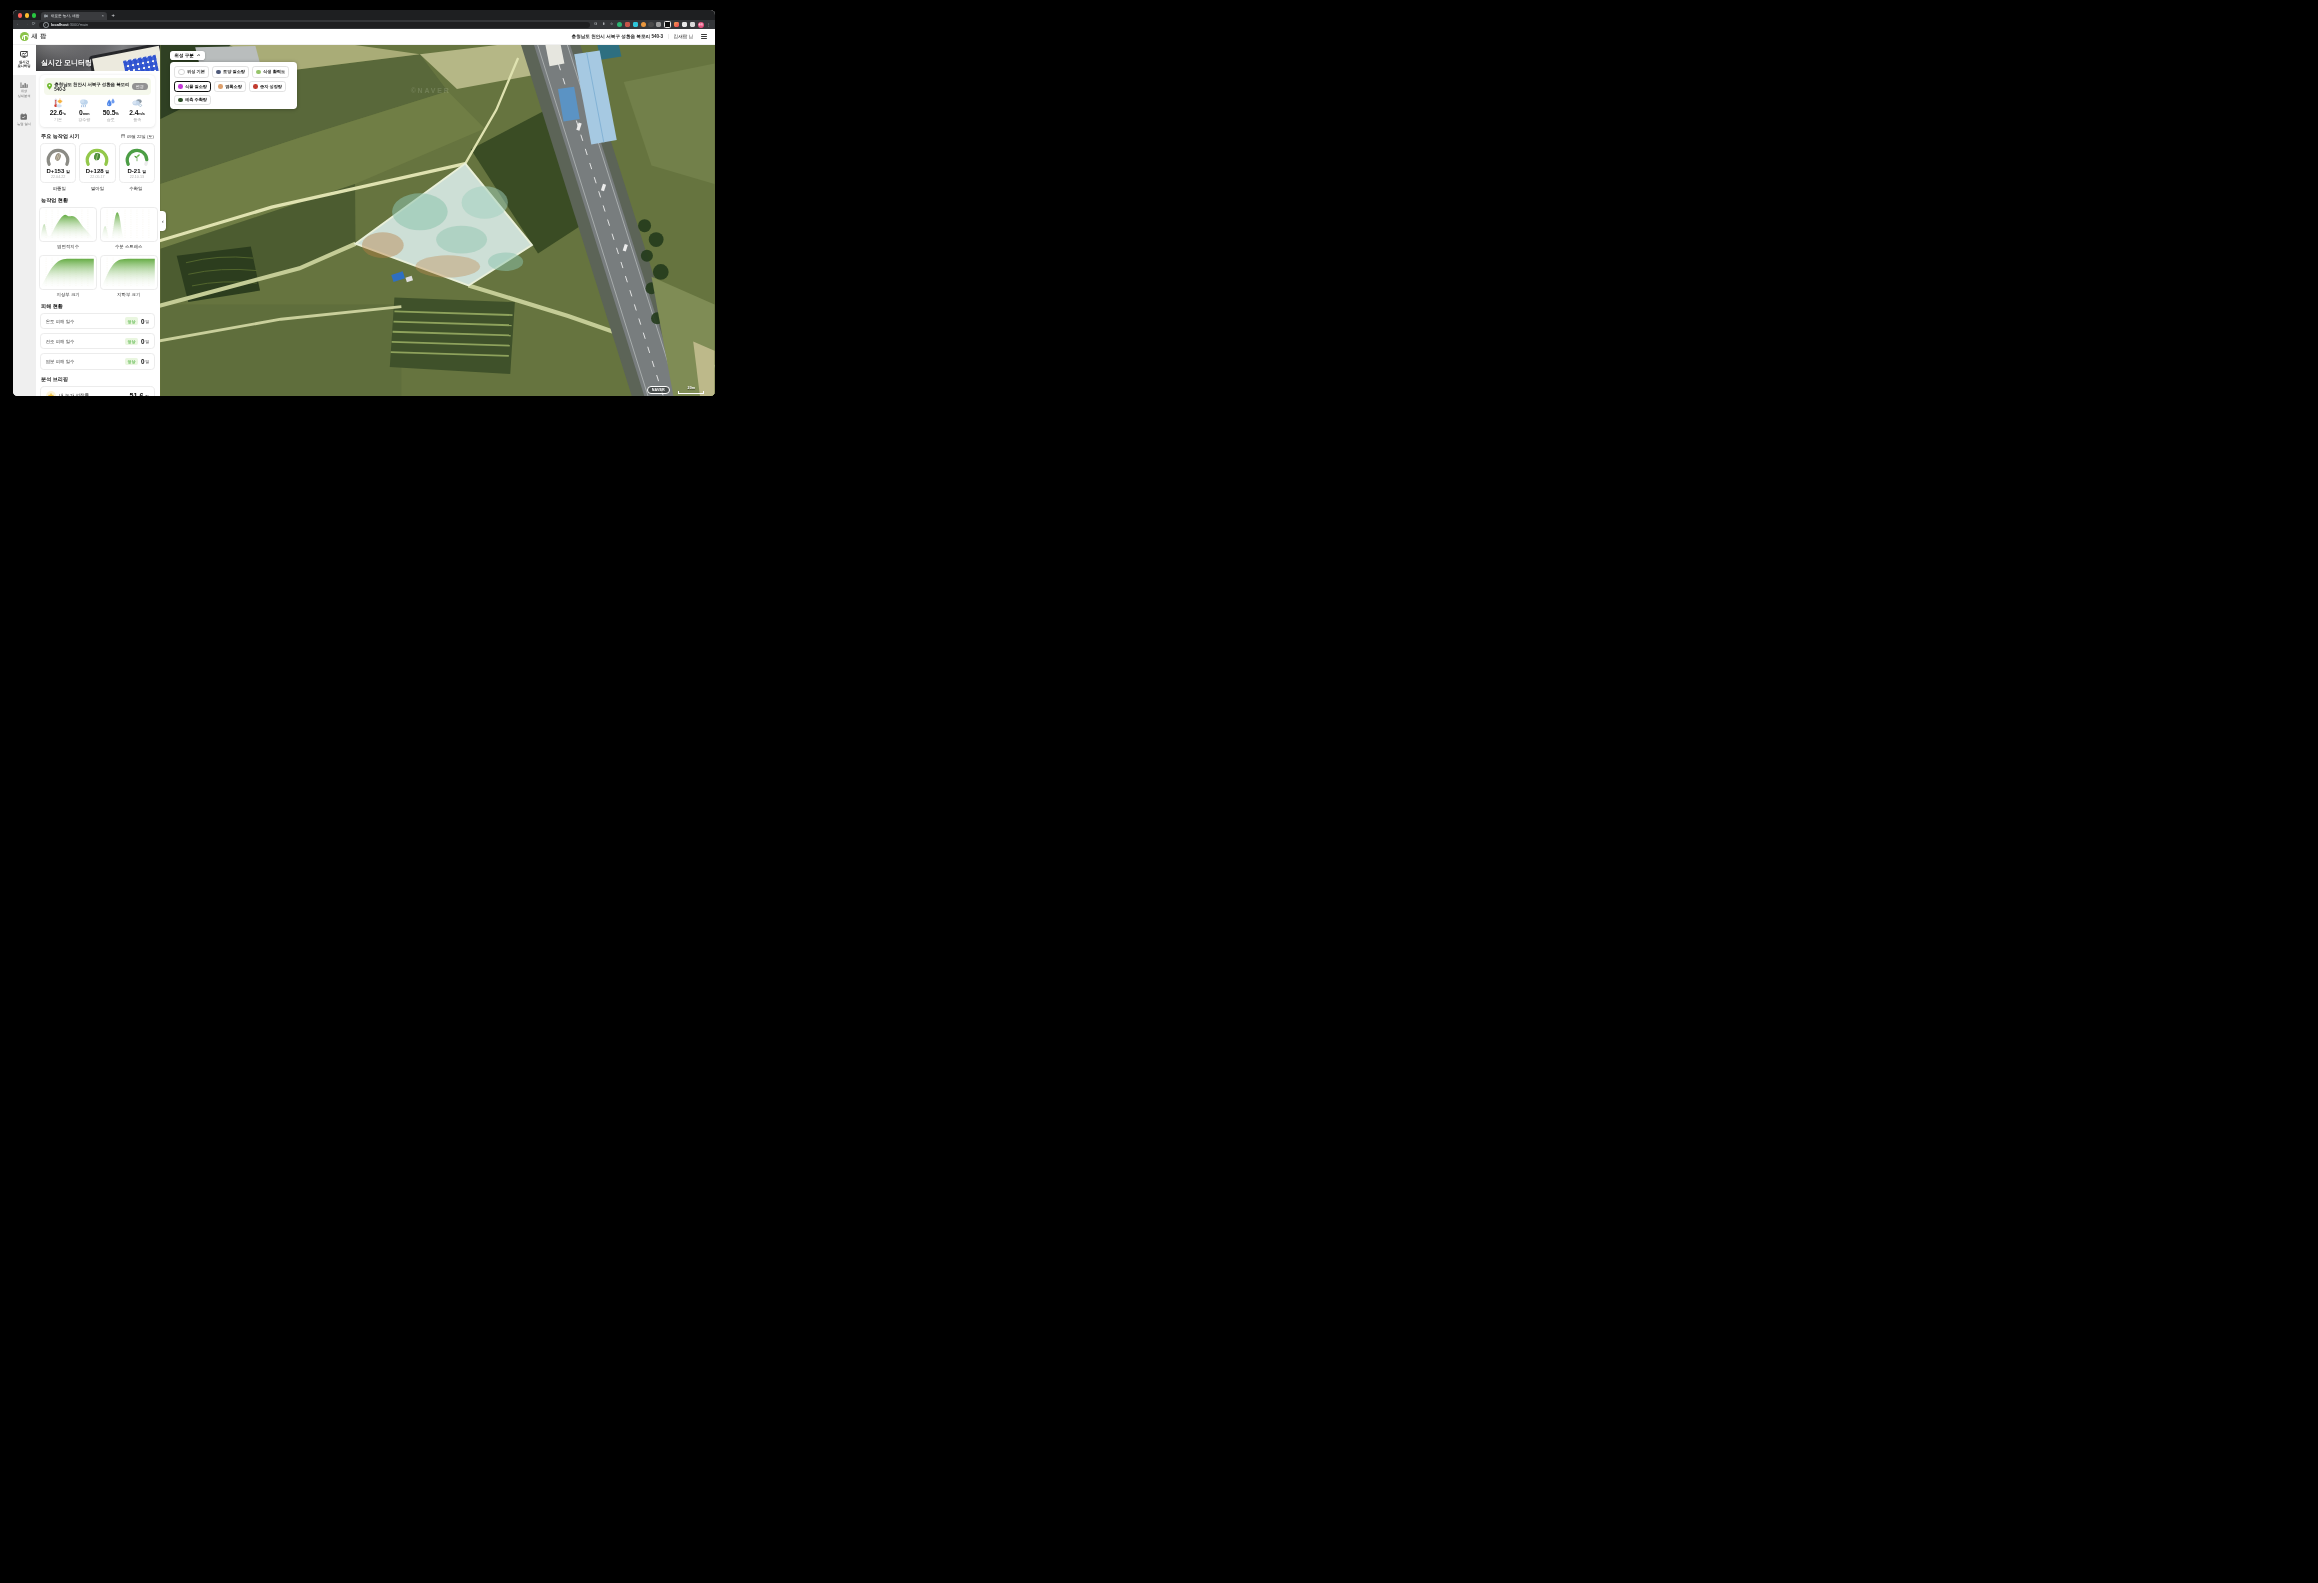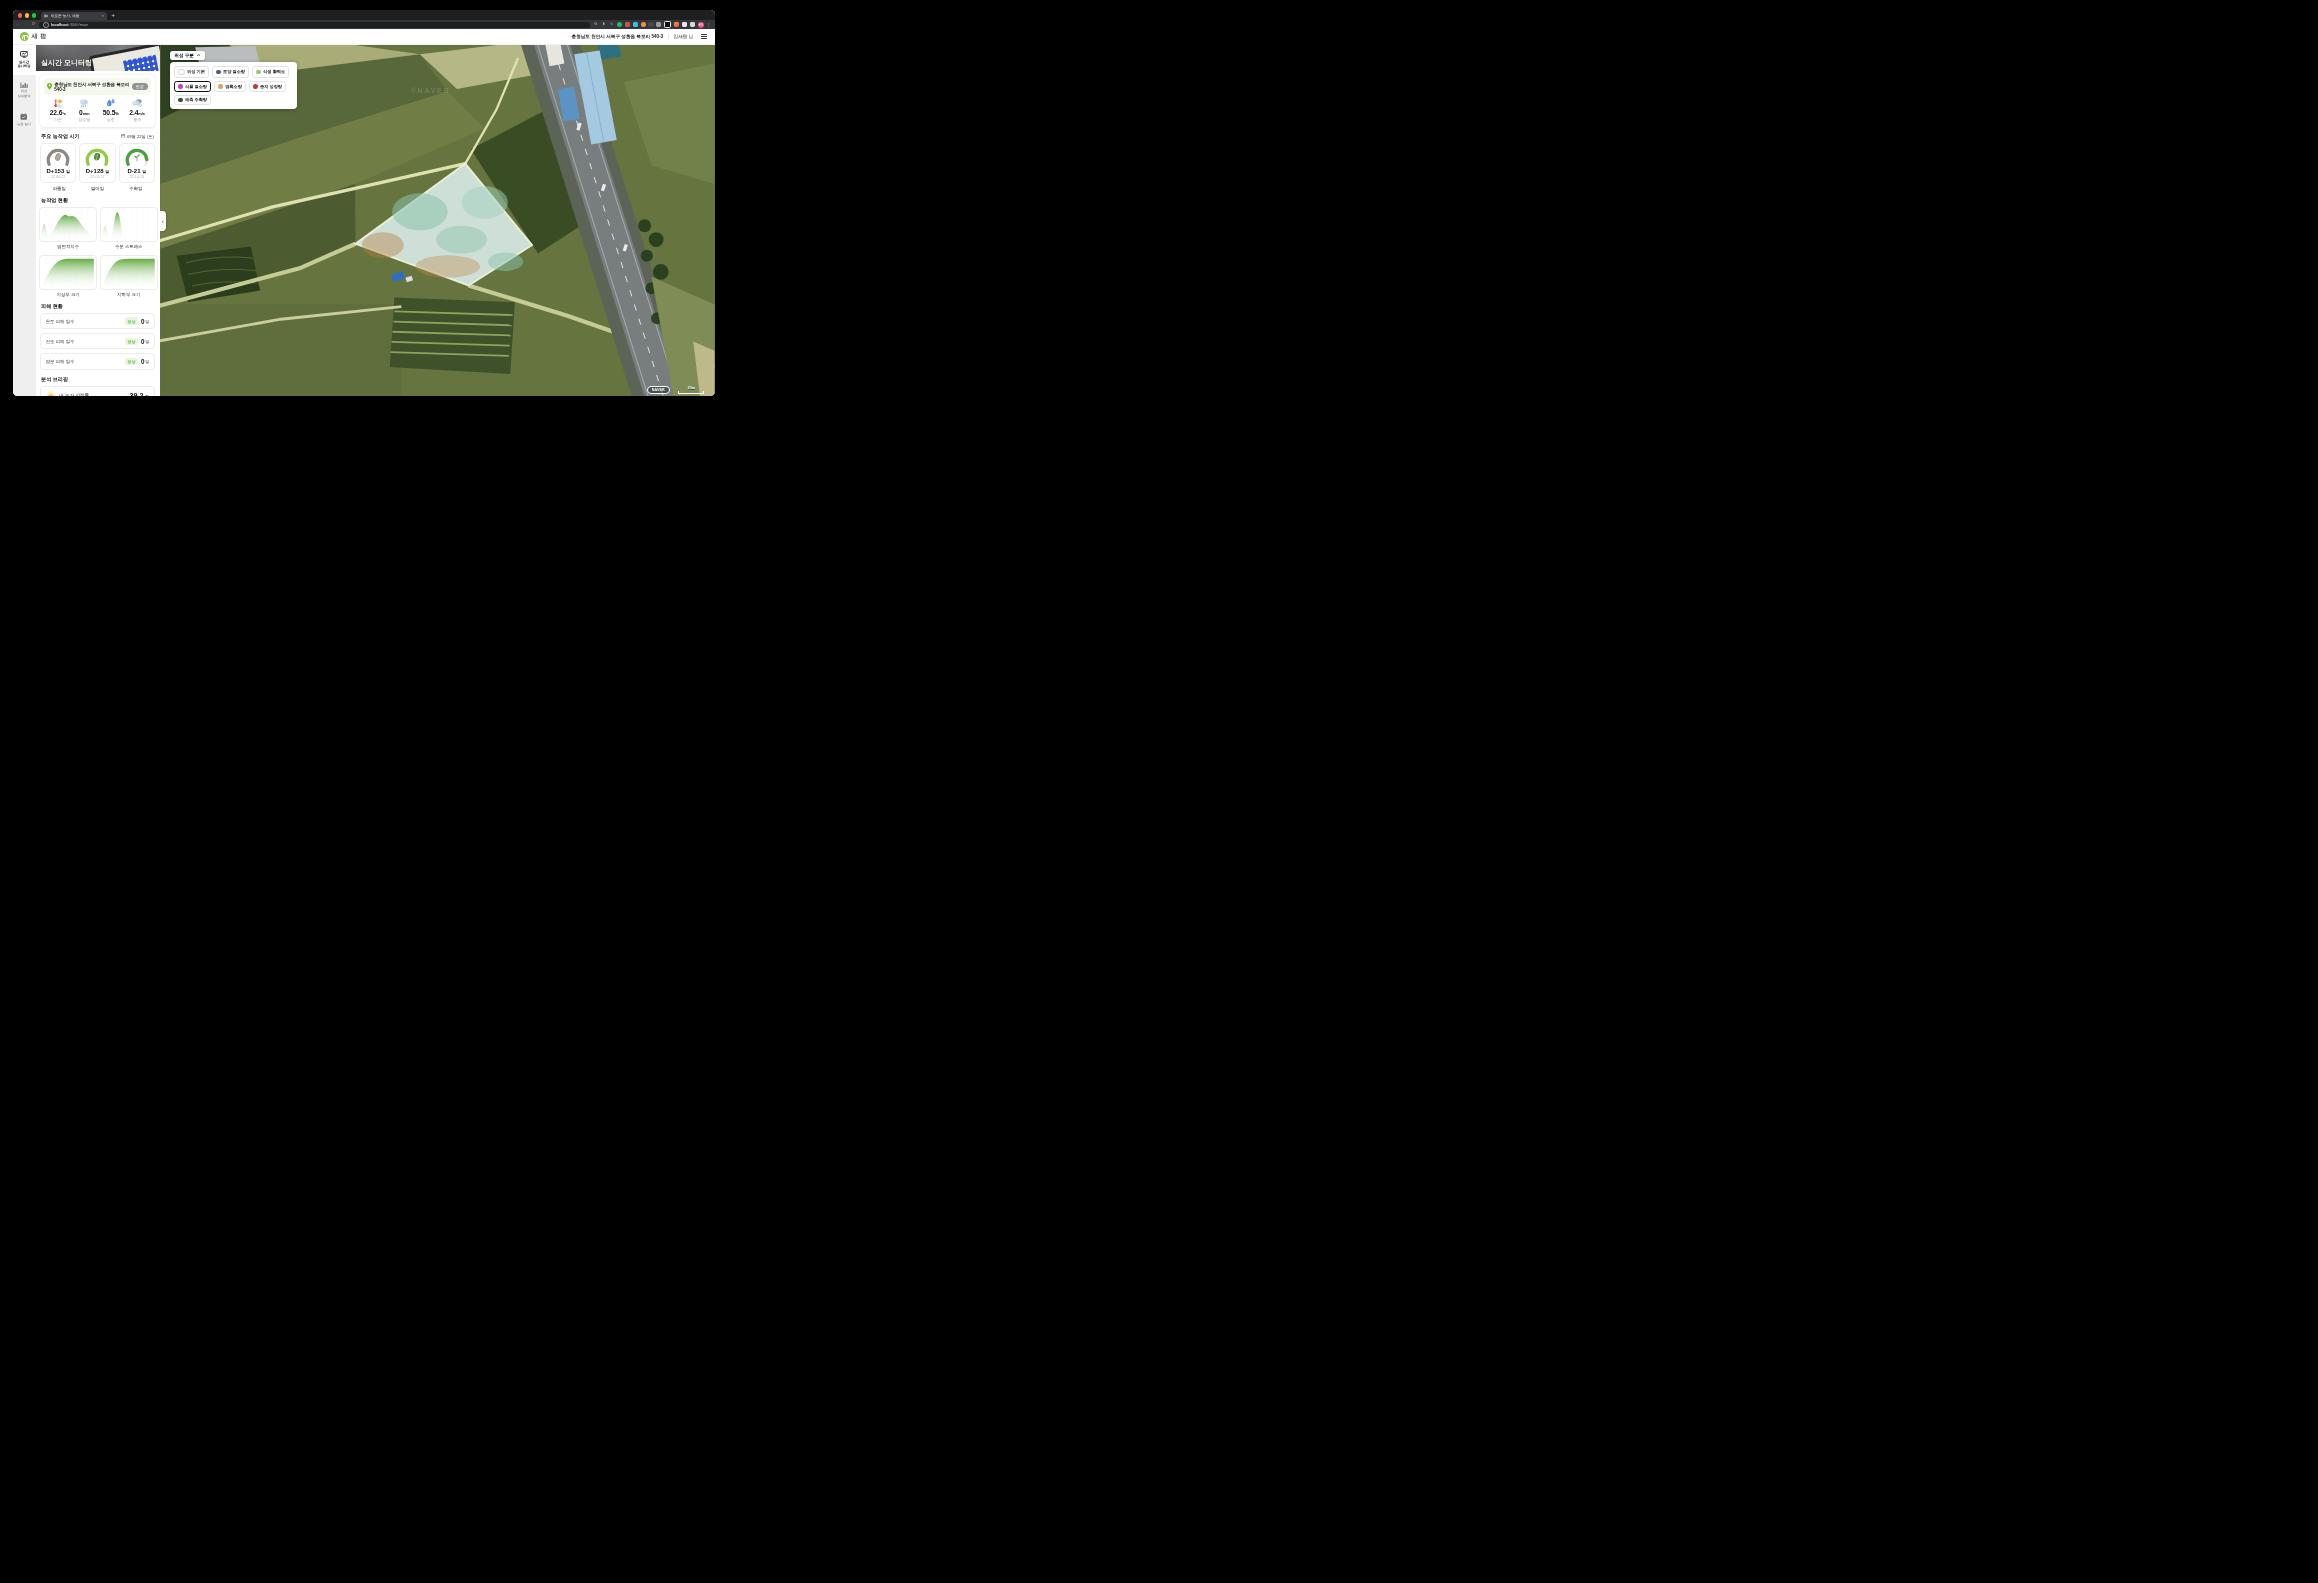--- a/index.html
+++ b/index.html
@@ -478,21 +478,21 @@
             <span class="sectitle">분석 브리핑</span>
           </div>
       <div class="briefcard">
         <div class="briefrow">
           <span class="starwrap">
                 <svg width="6" height="6" viewBox="0 0 13 13">
                   <path d="M6.5 0.5l1.8 3.8 4.2.5-3.1 2.8.8 4.1-3.7-2-3.7 2 .8-4.1L.5 4.8l4.2-.5z" fill="#f4c53d" stroke="#e0a92f" stroke-width="0.6"></path>
                 </svg>
               </span>
           <span class="brieflabel">내 농가 성장률</span>
-          <span class="briefval"><span>39.2</span> <span class="bu">%</span></span>
+          <span class="briefval"><span>51.6</span> <span class="bu">%</span></span>
         </div>
 
       </div>
     </div>
 
     <div class="mapwrap">
       <svg width="555" height="353" viewBox="0 0 1196 762" style="display:block">
         <rect width="1196" height="762" fill="#66743f"></rect>
         <polygon points="0,140 240,60 560,20 620,100 300,200 0,300" fill="#59683a"></polygon>
         <polygon points="0,300 300,200 620,100 700,180 420,300 0,440" fill="#707e45"></polygon>

